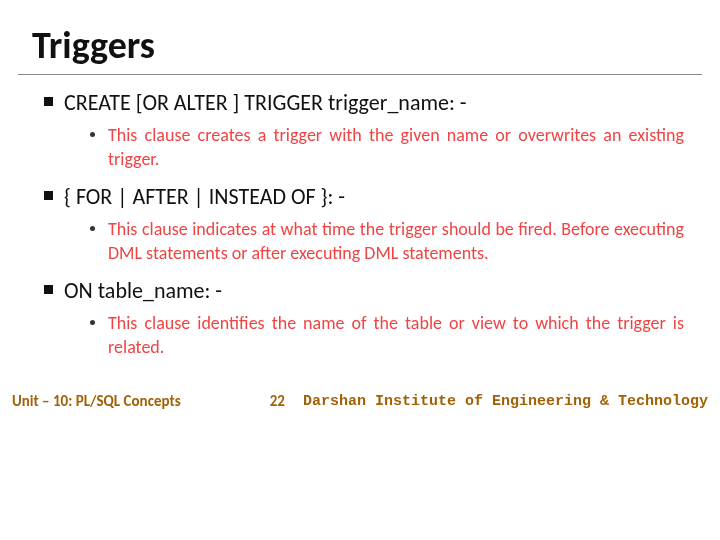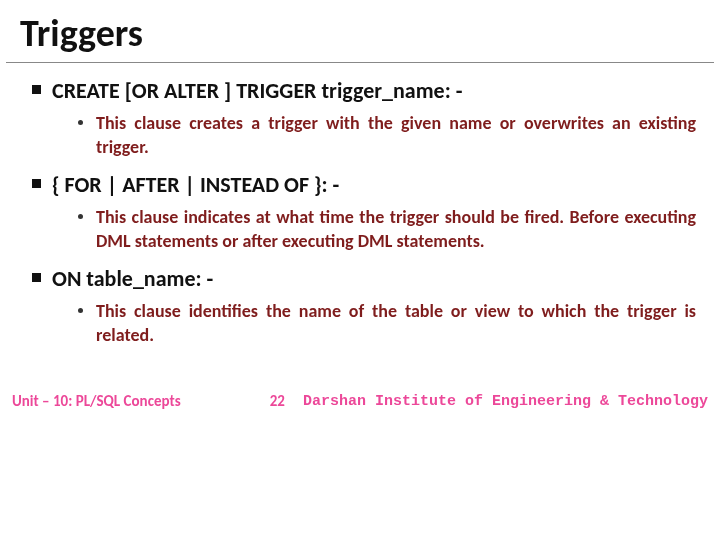--- a/index.html
+++ b/index.html
@@ -1,54 +1,54 @@
 <!DOCTYPE html>
 <html><head>
 <meta charset="utf-8">
 <style>
   * { margin: 0; padding: 0; box-sizing: border-box; }
   html, body { width: 720px; height: 540px; font-family: Calibri, Arial, sans-serif; background: #fff; color: #000; }
-  .slide { width: 720px; height: 416px; position: relative; padding: 0; }
+  .slide { width: 720px; height: 416px; position: relative; padding: 12px; }
   .title {
     font-size: 38px;
     font-weight: 700;
     padding: 10px 14px 6px 14px;
     border-bottom: 1px solid #888;
     margin: 0 6px 14px 6px;
     color: #111;
   }
   .content { padding: 0 24px 0 30px; }
-  .lvl1 { list-style: none; margin: 0; padding: 0; font-weight: bold; }
+  .lvl1 { list-style: none; margin: 0; padding: 0; }
   .lvl1 > li { position: relative; padding-left: 22px; margin-bottom: 8px; font-size: 22px; line-height: 1.25; color: #111; }
   .lvl1 > li::before {
     content: "";
     position: absolute;
     left: 2px; top: 8px;
     width: 9px; height: 9px;
     background: #111;
   }
   .lvl2 { list-style: none; margin: 6px 0 12px 0; padding: 0 0 0 26px; }
-  .lvl2 > li { position: relative; padding-left: 18px; font-size: 18px; line-height: 1.35; color: #7f1d1d; text-align: justify; margin-bottom: 10px; }
+  .lvl2 > li { position: relative; padding-left: 18px; font-size: 18px; line-height: 1.35; color: #ef4444; text-align: justify; margin-bottom: 10px; }
   .lvl2 > li::before {
     content: "";
     position: absolute;
     left: 0; top: 9px;
     width: 5px; height: 5px;
     border-radius: 50%;
     background: #333;
   }
   .footer {
     position: absolute;
     left: 0; right: 0; bottom: 0;
     height: 30px;
     display: flex;
     align-items: center;
     font-size: 15px;
     font-weight: 700;
-    color: #ec4899;
+    color: #a16207;
     padding: 0 12px;
   }
   .footer .unit { flex: 0 0 auto; }
   .footer .spacer { flex: 1 1 auto; }
   .footer .page { flex: 0 0 auto; margin-right: 18px; text-align: right; }
   .footer .inst { flex: 0 0 auto; font-family: Liberation Mono, monospace; }
 </style>
 </head>
 <body>
 

